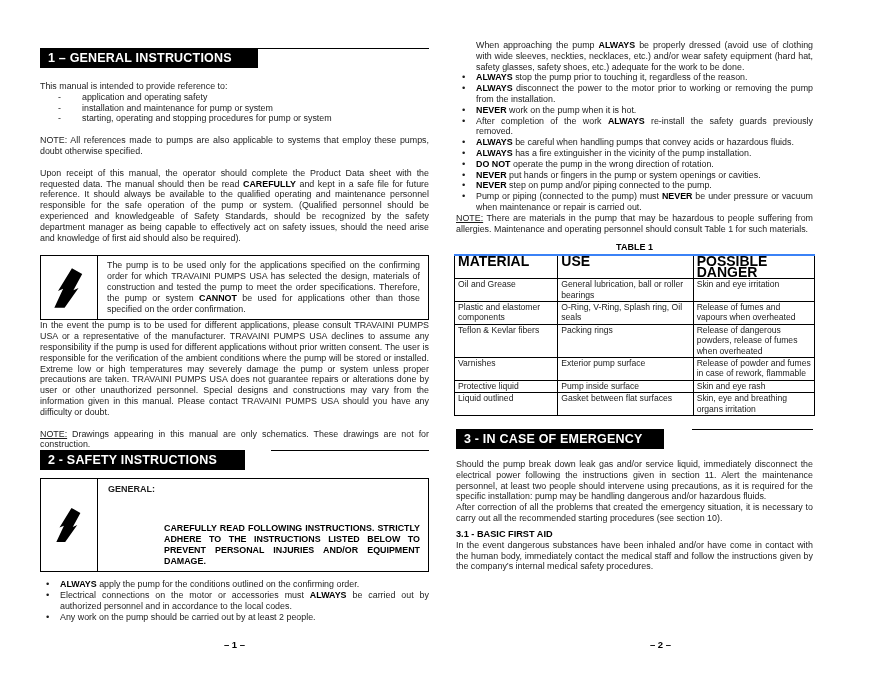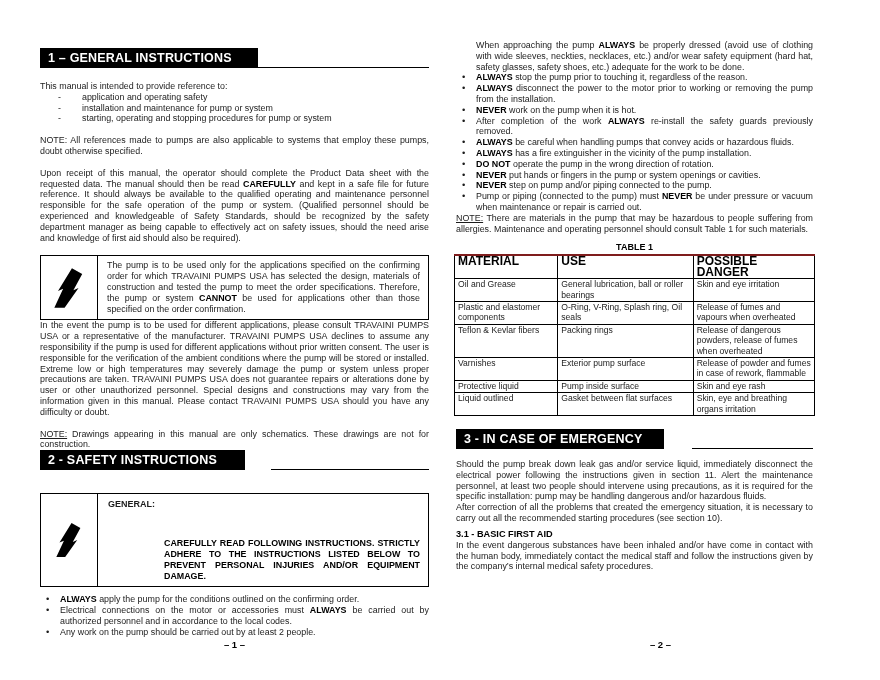--- a/index.html
+++ b/index.html
@@ -7,21 +7,21 @@
     position:relative; width:880px; height:680px; background:#ffffff;
     font-family:"Liberation Sans", sans-serif; color:#1c1c1c; overflow:hidden;
   }
   .col { position:absolute; }
   .col-left  { left:40px;  top:48px; width:389px; }
   .col-right { left:456px; top:40px; width:357px; }
 
   .body-text { font-size:8.9px; line-height:10.8px; text-align:justify; }
   .body-text b, .bullet-item b { color:#000; }
 
-  .section-header { display:flex; align-items:flex-end; }
+  .section-header { display:flex; align-items:flex-start; }
   .bar {
     background:#000; color:#fff; font-weight:bold; font-size:12.5px;
     height:20px; line-height:20px; padding-left:8px; box-sizing:border-box;
     letter-spacing:0.2px; white-space:nowrap; flex:none;
   }
   .rule { flex:1; border-top:1.6px solid #000; height:0; }
 
   .dash-item { position:relative; padding-left:42px; text-align:left; }
   .dash-item::before { content:"-"; position:absolute; left:18px; }
 
@@ -35,29 +35,29 @@
     display:flex; align-items:center; justify-content:center;
   }
   .warn-text { padding:4px 8px 5px 9px; }
   .caution-label { flex:none; width:56px; padding:5px 0 0 10px; font-weight:bold; font-size:9px; }
   .caution-text { padding:5px 8px 5px 0; font-weight:bold; color:#000;margin-top:39px; }
 
   .u { text-decoration:underline; }
 
   .mb13 { margin-bottom:13px; } .mb12 { margin-bottom:12px; }
   .mb11 { margin-bottom:11px; } .mb8 { }
-  .mb7 { margin-bottom:7px; }  .mb6 { margin-bottom:23px;gap:26px; }
+  .mb7 { margin-bottom:7px; }  .mb6 { margin-bottom:8px;gap:26px; }
 
   .table-caption { font-weight:bold; font-size:9px; text-align:center; color:#000; margin:8px 0 2px 0; }
   table.materials { border-collapse:collapse; width:361px; margin-left:-2px; table-layout:fixed; }
   table.materials th, table.materials td {
     border:1px solid #000; vertical-align:top; text-align:left;
     font-size:8.6px; line-height:10.4px; padding:0 3px 1px 3px;
   }
-  table.materials th { font-size:12px; color:#000; border-top:2px solid #7f1d1d; border-bottom:1.4px solid #000; }
+  table.materials th { font-size:14px; color:#000; border-top:2px solid #3b82f6; border-bottom:1.4px solid #000; }
   .cw1 { width:103px; } .cw2 { width:135px; } .cw3 { width:121px; }
 
   .sub-heading { font-weight:bold; font-size:9.2px; color:#000; margin:5px 0 0 0; line-height:11px; }
 
   .page-num {
     position:absolute; top:639px; text-align:center;
     font-weight:bold; font-size:9.5px; color:#000;
   }
   .page-num.p1 { left:40px; width:389px; }
   .page-num.p2 { left:482px; width:357px; }

